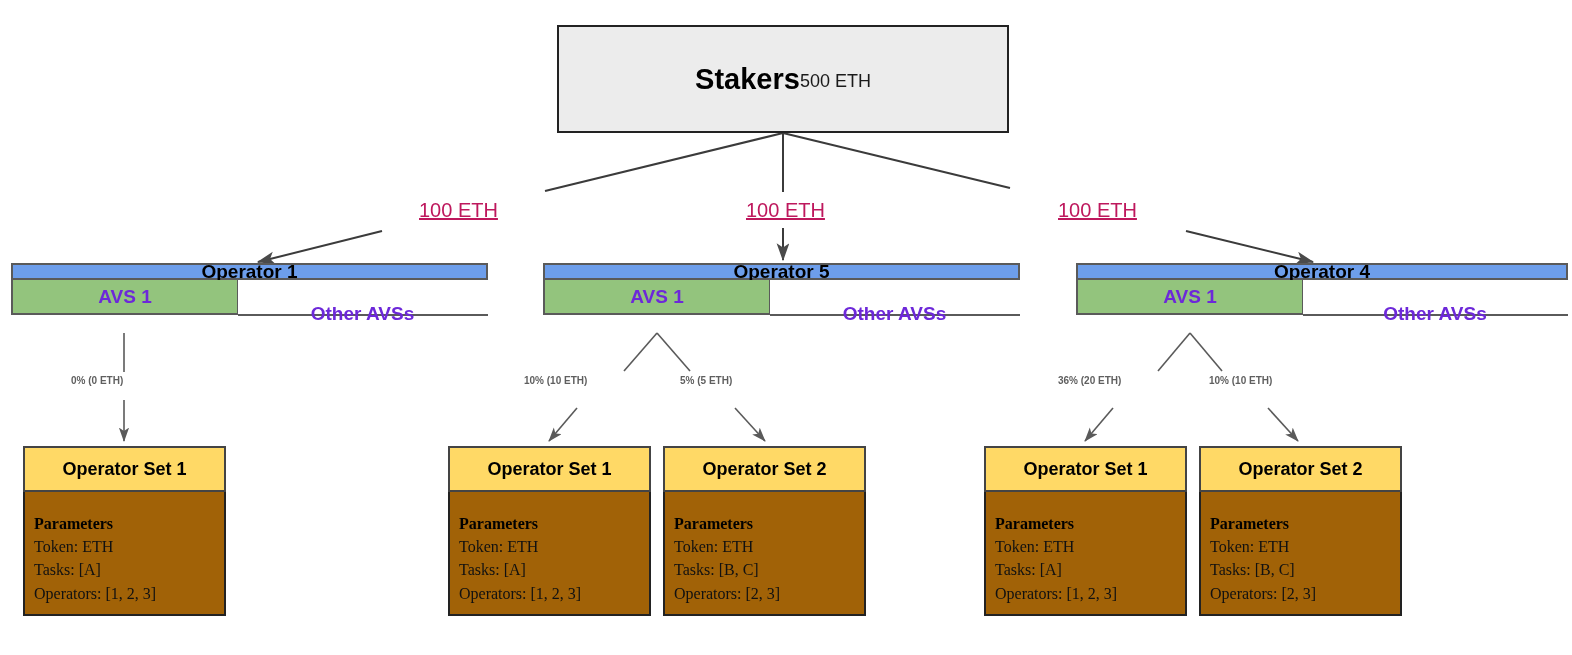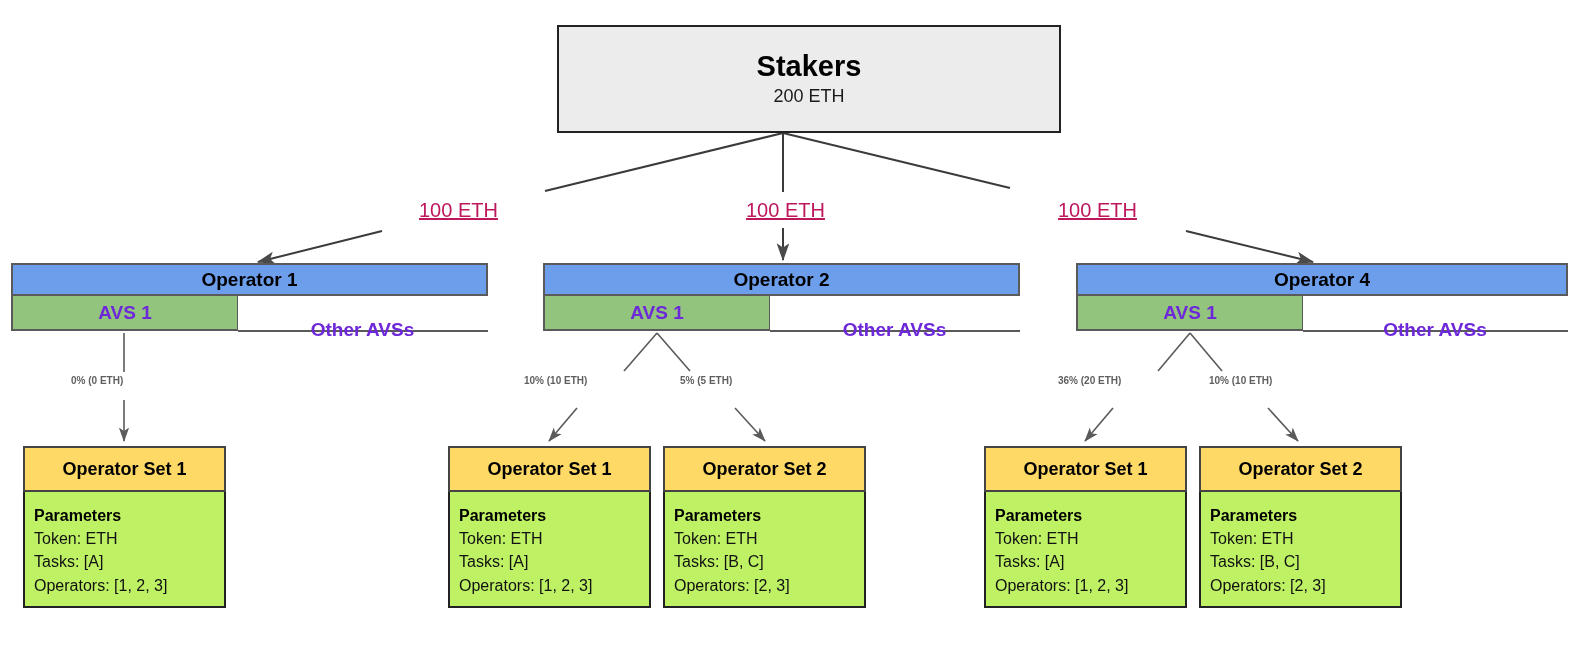--- a/index.html
+++ b/index.html
@@ -24,27 +24,27 @@
     width: 1572px;
     height: 655px;
     pointer-events: none;
   }
 
   
   .stakers-box {
     position: absolute;
     left: 557px;
     top: 25px;
-    width: 504px;
+    width: 452px;
     height: 108px;
     background: #ececec;
     border: 2px solid #222222;
     box-sizing: border-box;
     display: flex;
-    flex-direction: column;
+    flex-direction: row;
     align-items: center;
     justify-content: center;
     z-index: 3;
   }
   .stakers-title {
     font-size: 29px;
     font-weight: bold;
     color: #000000;
     line-height: 1.05;
   }
@@ -55,21 +55,21 @@
   }
 
   
   .operator {
     position: absolute;
     top: 263px;
     box-sizing: border-box;
     z-index: 3;
   }
   .op-header {
-    height: 33px;
+    height: 17px;
     background: #6D9EEB;
     border: 2px solid #5a5a5a;
     box-sizing: border-box;
     display: flex;
     align-items: center;
     justify-content: center;
     font-size: 19px;
     font-weight: bold;
     color: #000000;
   }
@@ -105,25 +105,26 @@
     border: 2px solid #444444;
     box-sizing: border-box;
     display: flex;
     align-items: center;
     justify-content: center;
     font-size: 18px;
     font-weight: bold;
     color: #000000;
   }
   .opset-body {
-    background: #bef264;
+    background: #a16207;
     border: 2px solid #222222;
     border-top: none;
     box-sizing: border-box;
-    padding: 12px 9px 9px 9px;
+    padding: 20px 9px 9px 9px;
+    font-family: Liberation Serif, serif;
   }
   .opset-params-title {
     font-size: 16px;
     font-weight: bold;
     color: #000000;
     line-height: 1.45;
   }
   .opset-line {
     font-size: 16px;
     color: #111111;
@@ -200,37 +201,37 @@
     </g>
 
     <g>
       <path d="M 1190,333 L 1222,371" stroke="#5a5a5a" stroke-width="1.6" fill="none"></path>
       <path d="M 1268,408 L 1298,441" stroke="#5a5a5a" stroke-width="1.6" fill="none" marker-end="url(#arrowGray)"></path>
     </g>
   </svg>
 
   <div class="stakers-box">
     <div class="stakers-title">Stakers</div>
-    <div class="stakers-sub">200 ETH</div>
+    <div class="stakers-sub">500 ETH</div>
   </div>
 
   <div class="edge-label" style="left:419px; top:199px;">100 ETH</div>
   <div class="edge-label" style="left:746px; top:199px;">100 ETH</div>
   <div class="edge-label" style="left:1058px; top:199px;">100 ETH</div>
 
   <div class="operator" style="left:11px; width:477px;">
     <div class="op-header">Operator 1</div>
     <div class="op-avs-row">
       <div class="op-avs left" style="width:227px;">AVS 1</div>
       <div class="op-avs right" style="width:250px;">Other AVSs</div>
     </div>
   </div>
 
   <div class="operator" style="left:543px; width:477px;">
-    <div class="op-header">Operator 2</div>
+    <div class="op-header">Operator 5</div>
     <div class="op-avs-row">
       <div class="op-avs left" style="width:227px;">AVS 1</div>
       <div class="op-avs right" style="width:250px;">Other AVSs</div>
     </div>
   </div>
 
   <div class="operator" style="left:1076px; width:492px;">
     <div class="op-header">Operator 4</div>
     <div class="op-avs-row">
       <div class="op-avs left" style="width:227px;">AVS 1</div>

